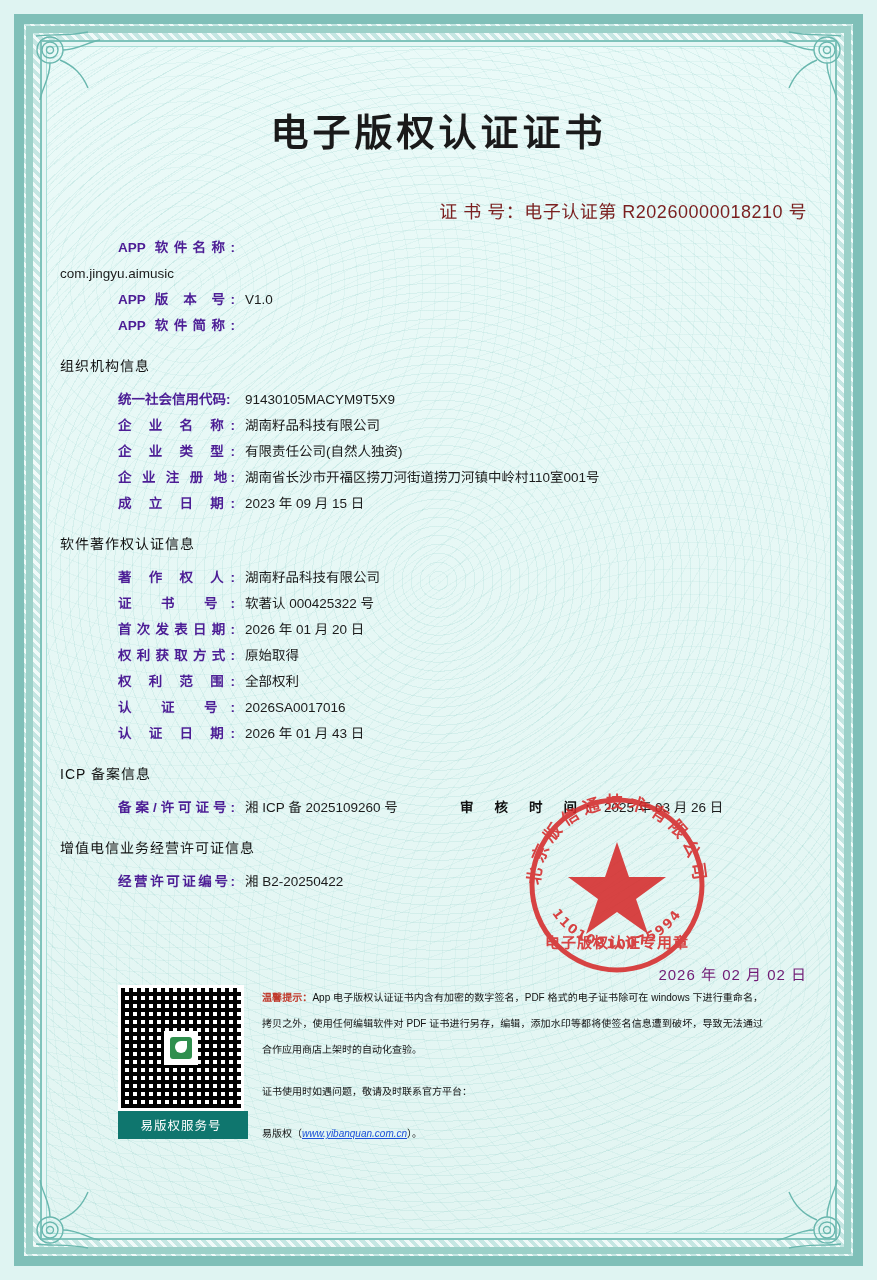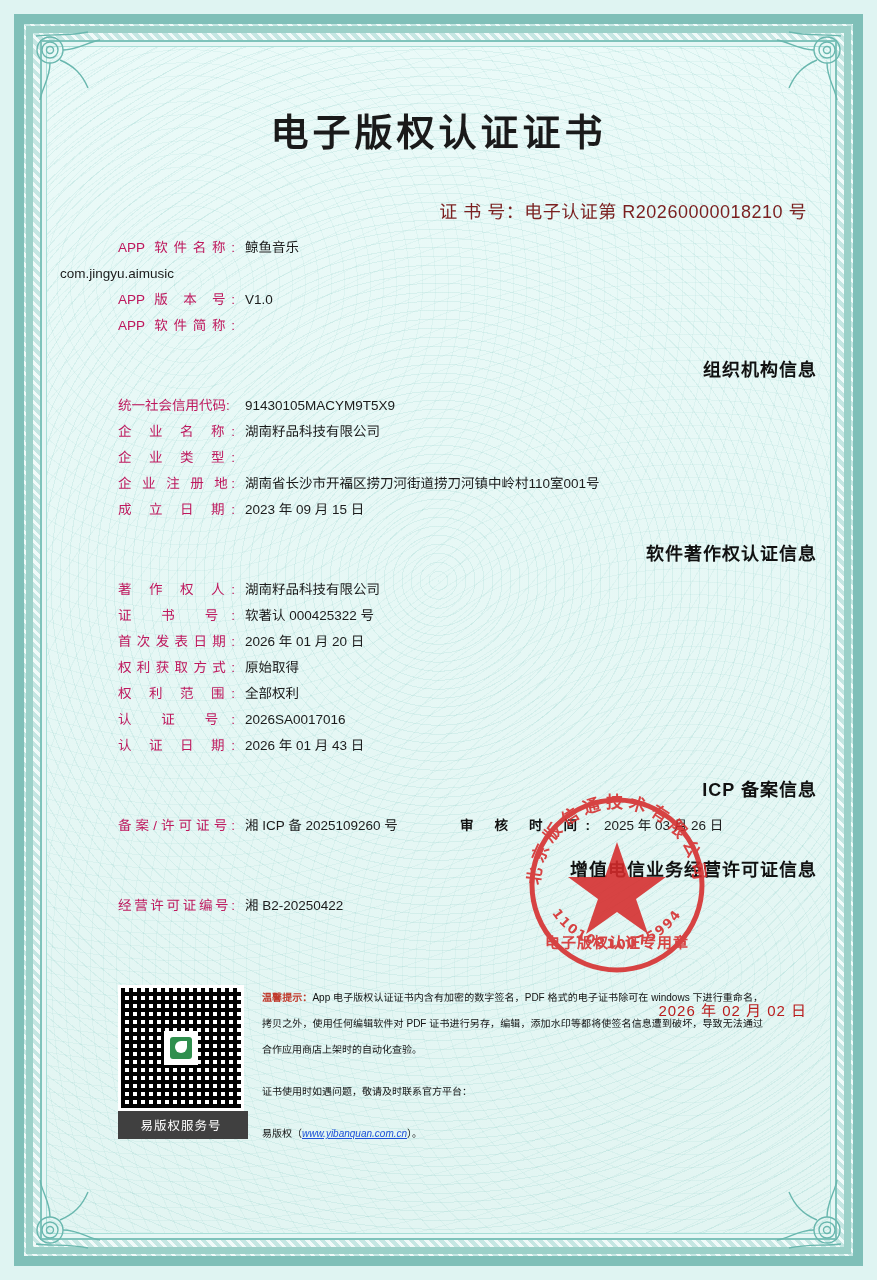--- a/index.html
+++ b/index.html
@@ -132,58 +132,58 @@
     min-height: 26px;
   }
   .row .k {
     width: 185px;
     flex: 0 0 185px;
     text-align: justify;
     text-align-last: justify;
     padding-left: 58px;
     padding-right: 10px;
     box-sizing: border-box;
-    font-weight: 400;
-    color: #be185d;
+    font-weight: 700;
+    color: #4c1d95;
     white-space: nowrap;
   }
   .row .k.nojust {
     text-align-last: left;
   }
   .row .v {
     flex: 1 1 auto;
     color: #1b1b1b;
   }
 
   .section-title {
-    text-align: right;
-    font-size: 18px;
-    font-weight: bold;
+    text-align: left;
+    font-size: 14px;
+    font-weight: normal;
     color: #111;
     margin: 16px 0 6px 0;
     letter-spacing: 1px;
   }
 
   
   .seal {
     position: absolute;
     left: 452px;
     top: 720px;
     width: 210px;
     height: 210px;
     pointer-events: none;
   }
   .seal svg { display:block; }
 
   .seal-date {
     position: absolute;
     right: 10px;
-    top: 939px;
+    top: 903px;
     font-size: 15px;
-    color: #b91c1c;
+    color: #701a75;
     letter-spacing: 1px;
   }
 
   
   .footer {
     position: absolute;
     left: 58px;
     top: 925px;
     width: 645px;
     display: flex;
@@ -224,21 +224,21 @@
   }
   .qr-center .leaf::after {
     content: "";
     position: absolute;
     left: 5px; top: 4px;
     width: 12px; height: 12px;
     border-radius: 50% 0 50% 50%;
     background: #fff;
   }
   .qr-caption {
-    background: #404040;
+    background: #0f766e;
     color: #fff;
     font-size: 12.5px;
     text-align: center;
     padding: 4px 4px 5px 0;
     letter-spacing: 1px;
   }
 
   .notice {
     flex: 1 1 auto;
     font-size: 10px;
@@ -326,21 +326,20 @@
 
     <div class="doc-title">电子版权认证证书</div>
 
     <div class="cert-no">
       <span class="label">证 书 号：</span><span>电子认证第 R20260000018210 号</span>
     </div>
 
     <div class="rows">
       <div class="row">
         <span class="k">APP 软件名称:</span>
-        <span class="v">鲸鱼音乐</span>
       </div>
       <div class="row">
         <span class="v">com.jingyu.aimusic</span>
       </div>
       <div class="row">
         <span class="k">APP 版 本 号:</span>
         <span class="v">V1.0</span>
       </div>
       <div class="row">
         <span class="k">APP 软件简称:</span>
@@ -353,20 +352,21 @@
       <div class="row">
         <span class="k nojust">统一社会信用代码:</span>
         <span class="v">91430105MACYM9T5X9</span>
       </div>
       <div class="row">
         <span class="k">企 业 名 称:</span>
         <span class="v">湖南籽品科技有限公司</span>
       </div>
       <div class="row">
         <span class="k">企 业 类 型:</span>
+        <span class="v">有限责任公司(自然人独资)</span>
       </div>
       <div class="row">
         <span class="k">企 业 注 册 地:</span>
         <span class="v">湖南省长沙市开福区捞刀河街道捞刀河镇中岭村110室001号</span>
       </div>
       <div class="row">
         <span class="k">成 立 日 期:</span>
         <span class="v">2023 年 09 月 15 日</span>
       </div>
     </div>

